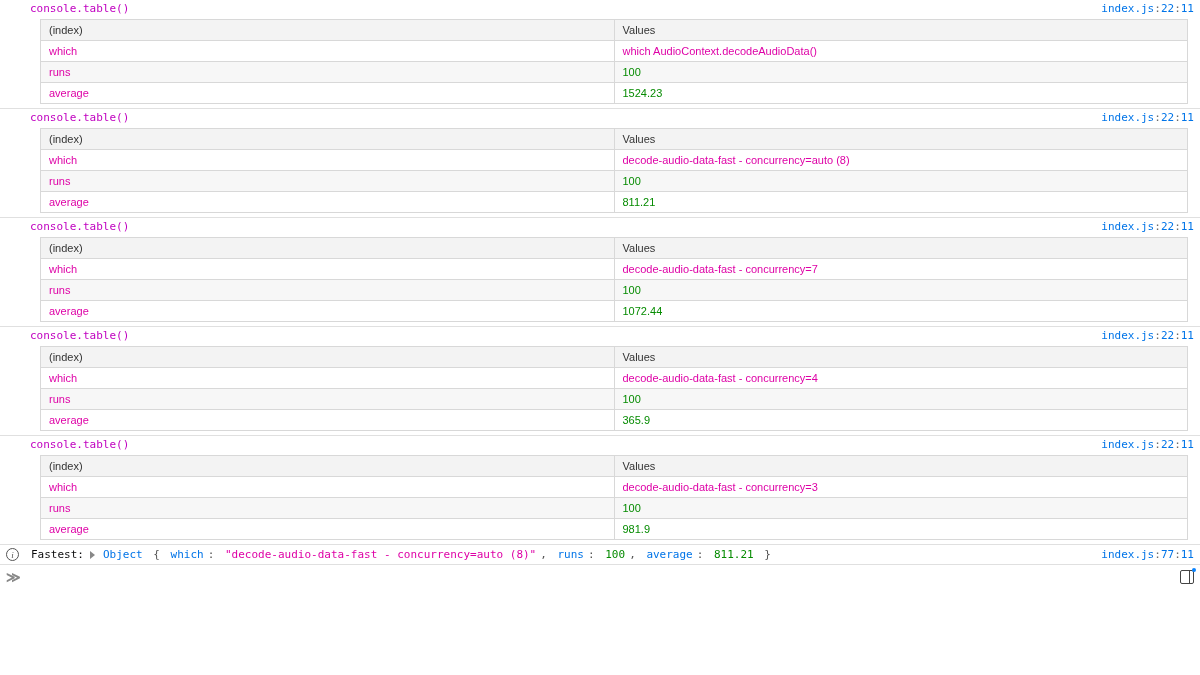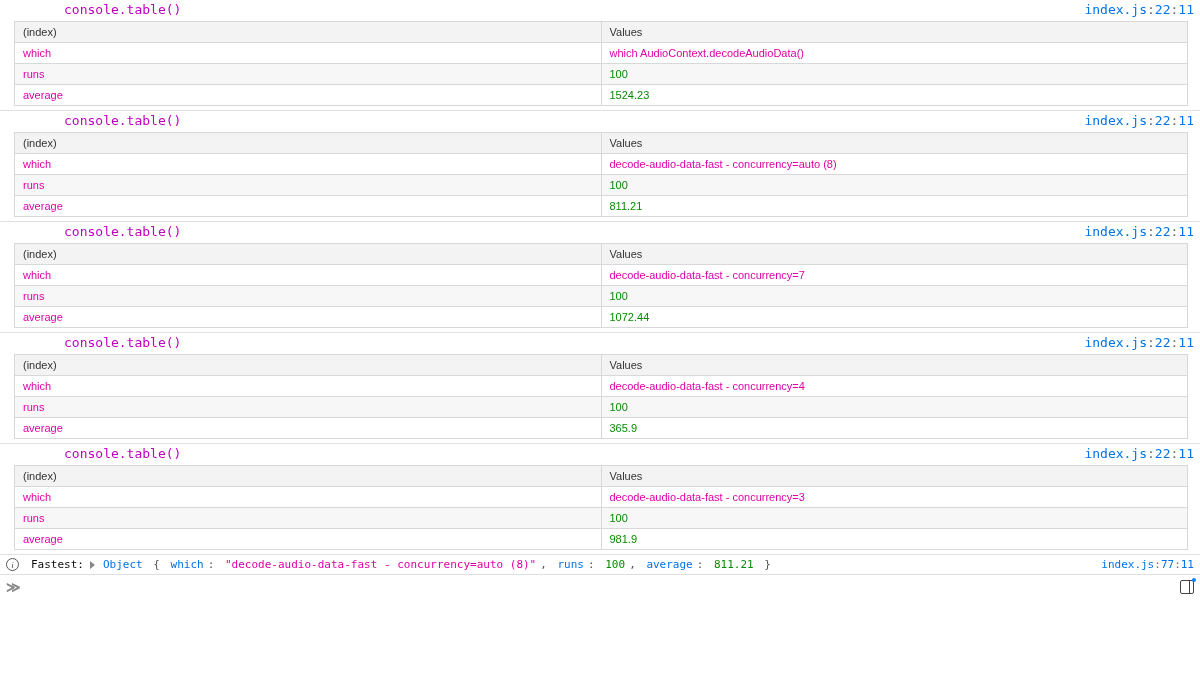--- a/index.html
+++ b/index.html
@@ -9,34 +9,33 @@
     background: #fff;
     color: #0c0c0d;
     width: 1200px;
   }
 
   .log-block { border-bottom: 1px solid #e0e0e0; }
   .log-header {
     display: flex;
     align-items: center;
     padding: 2px 6px 4px 30px;
-    font-size: 13px;
-    margin-left: 34px;
+    font-size: 11px;
   }
   .log-header .call { color: #c000c0; font-family: "Menlo","Consolas",monospace; }
   .source-link {
     margin-left: auto;
     font-family: "Menlo","Consolas",monospace;
     color: #0074e8;
     white-space: nowrap;
   }
   .source-link .colon { color: #6b6b6b; }
   .source-link .ln { color: #0074e8; }
 
-  .tbl-wrap { padding: 0 12px 4px 14px; }
+  .tbl-wrap { padding: 0 12px 4px 40px; }
   table.ctable {
     width: 100%;
     border-collapse: collapse;
     table-layout: fixed;
     font-size: 11px;
   }
   table.ctable th, table.ctable td {
     border: 1px solid #d8d8d8;
     padding: 4px 8px;
     text-align: left;

